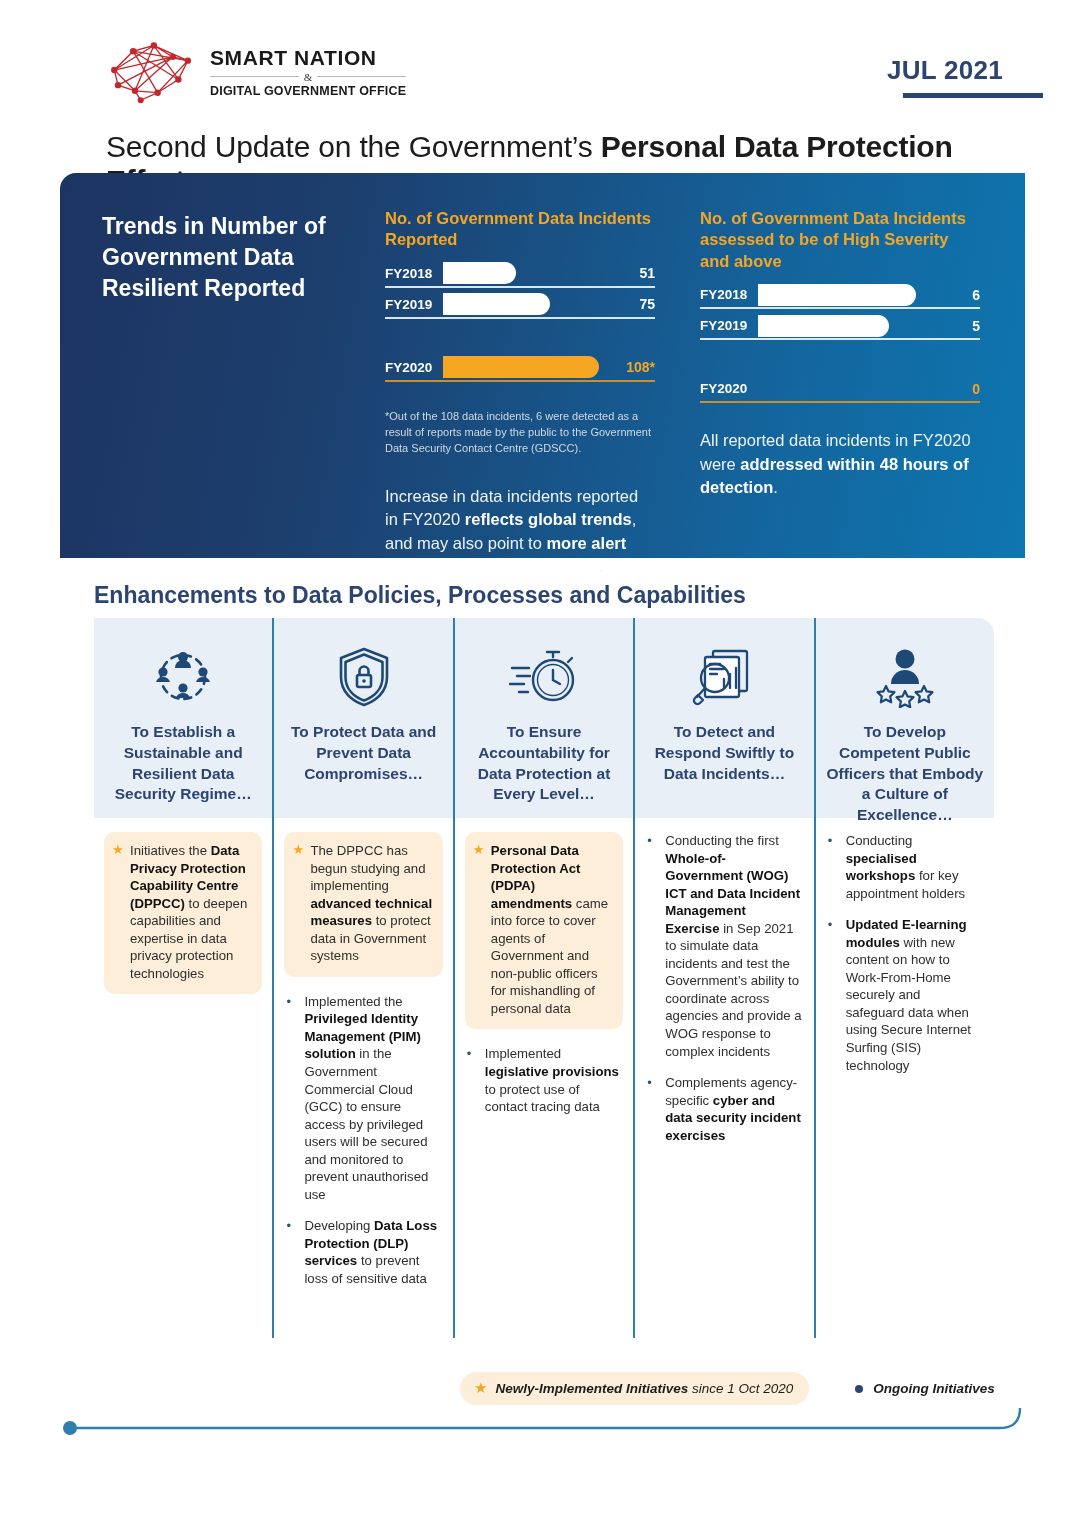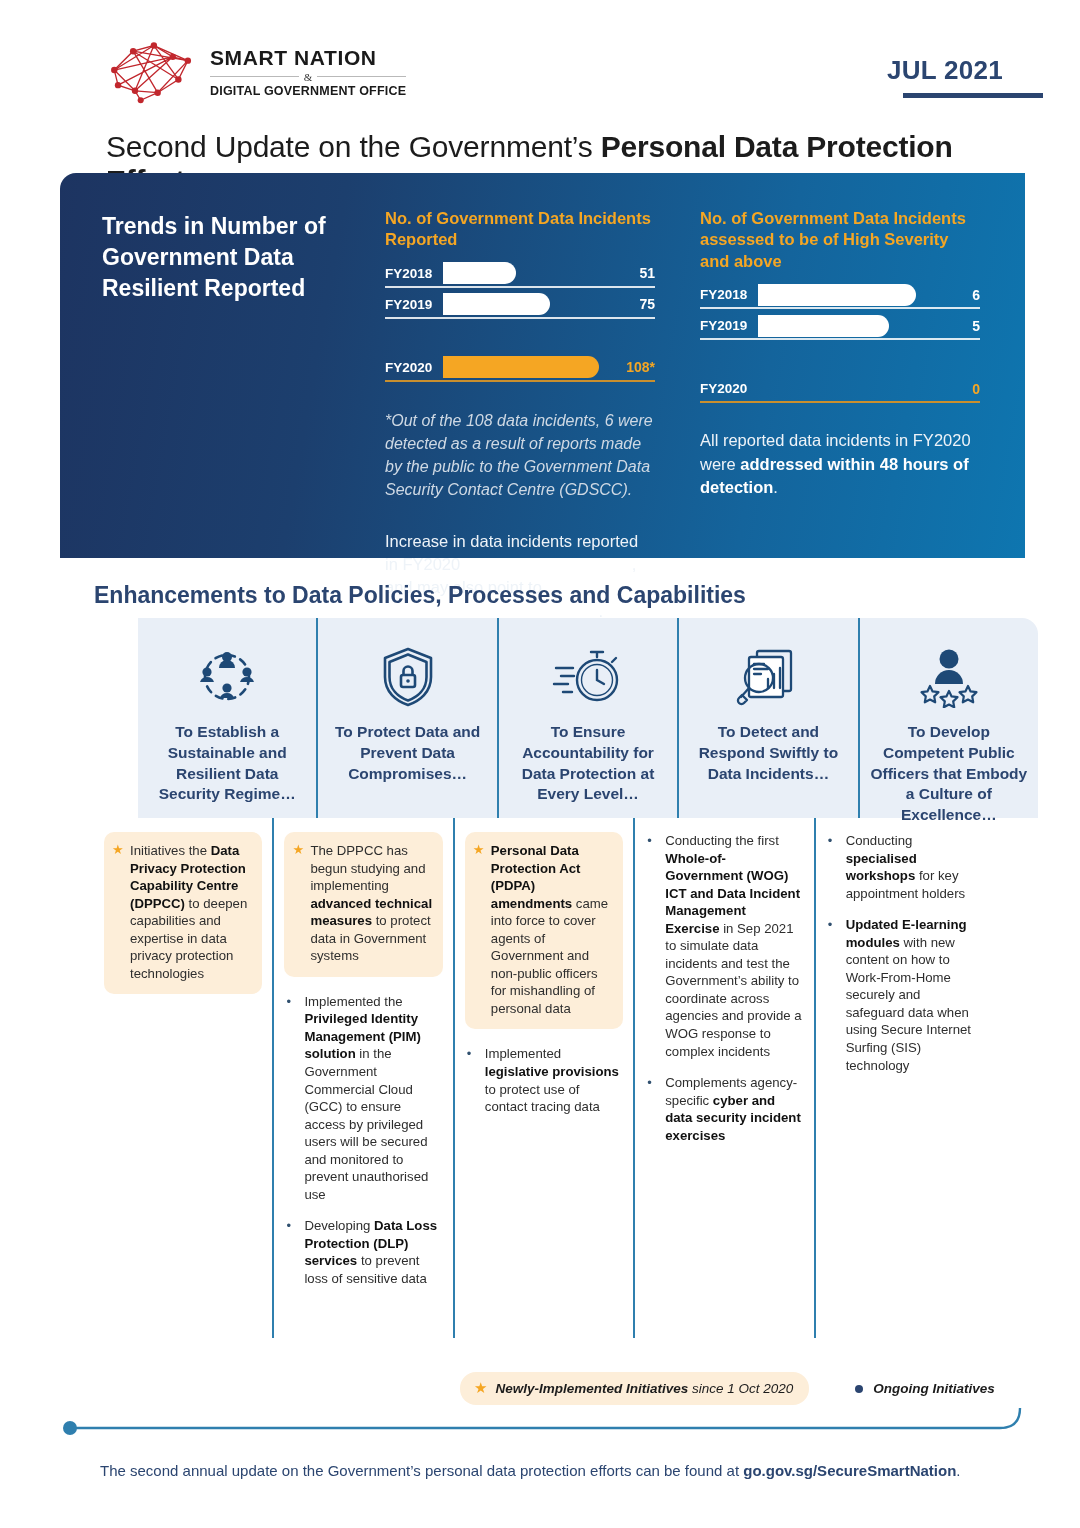--- a/index.html
+++ b/index.html
@@ -71,37 +71,37 @@
   .bar-fill {
     position: absolute; left: 0; top: 0; height: 22px;
     background: #ffffff; border-radius: 0 11px 11px 0;
   }
   .bar-fill.accent { background: #f5a623; }
   .bar-value {
     width: 42px; flex: none; text-align: right; font-size: 14px; font-weight: bold; color: #fff;
   }
   .bar-value.accent { color: #f5a623; }
   .footnote {
-    margin-top: 27px; font-size: 16px; font-style: italic; line-height: 1.45;
+    margin-top: 27px; font-size: 11px; line-height: 1.45;
     color: #cfd9e4;
   }
   .hero-para {
     margin-top: 28px; font-size: 16.5px; line-height: 1.42; color: #eef3f8;
   }
   .hero-para b { font-weight: bold; color: #fff; }
   .chart-right .hero-para { margin-top: 26px; }
 
   
   .enh-title {
     position: absolute; left: 94px; top: 582px;
     font-size: 23px; font-weight: bold; color: #2b4570;
   }
   .cols-head {
     position: absolute; left: 94px; top: 618px; width: 900px; height: 200px;
-    background: #e9eff7; border-radius: 0 16px 0 0; display: flex; margin-left: 44px;
+    background: #e9eff7; border-radius: 0 16px 0 0; display: flex;
   }
   .col-head {
     flex: 1; position: relative; padding: 22px 10px 0 10px; text-align: center;
   }
   .col-head + .col-head { border-left: 2px solid #2f7fae; }
   .col-icon { height: 74px; display: flex; align-items: center; justify-content: center; }
   .col-head-title {
     margin-top: 8px; font-size: 15.5px; font-weight: bold; color: #2b4570; line-height: 1.34;
   }
 
@@ -413,17 +413,14 @@
     </div>
   </div>
 
   <div class="bottom-rule">
     <svg width="970" height="50" viewBox="0 0 970 50">
       <path d="M10 20 H940 Q960 20 960 0" fill="none" stroke="#2f7fae" stroke-width="2.4"></path>
       <circle cx="10" cy="20" r="7" fill="#2f7fae"></circle>
     </svg>
   </div>
 
-  <div class="footer-text">
-    <span>The second annual update on the Government’s personal data protection efforts can be found at </span><b>go.gov.sg/SecureSmartNation</b><span>.</span>
-  </div>
 
 </div>
 
 </body></html>

